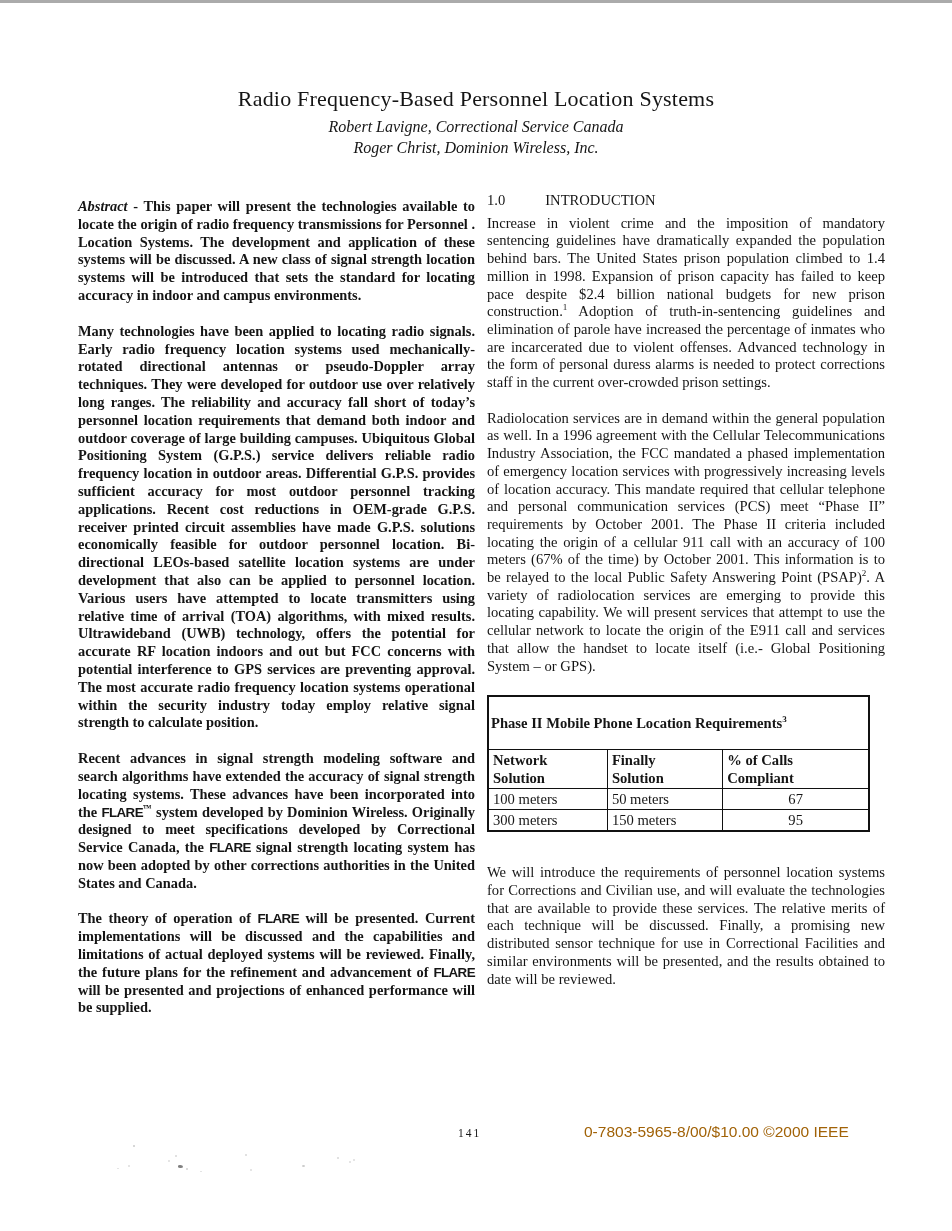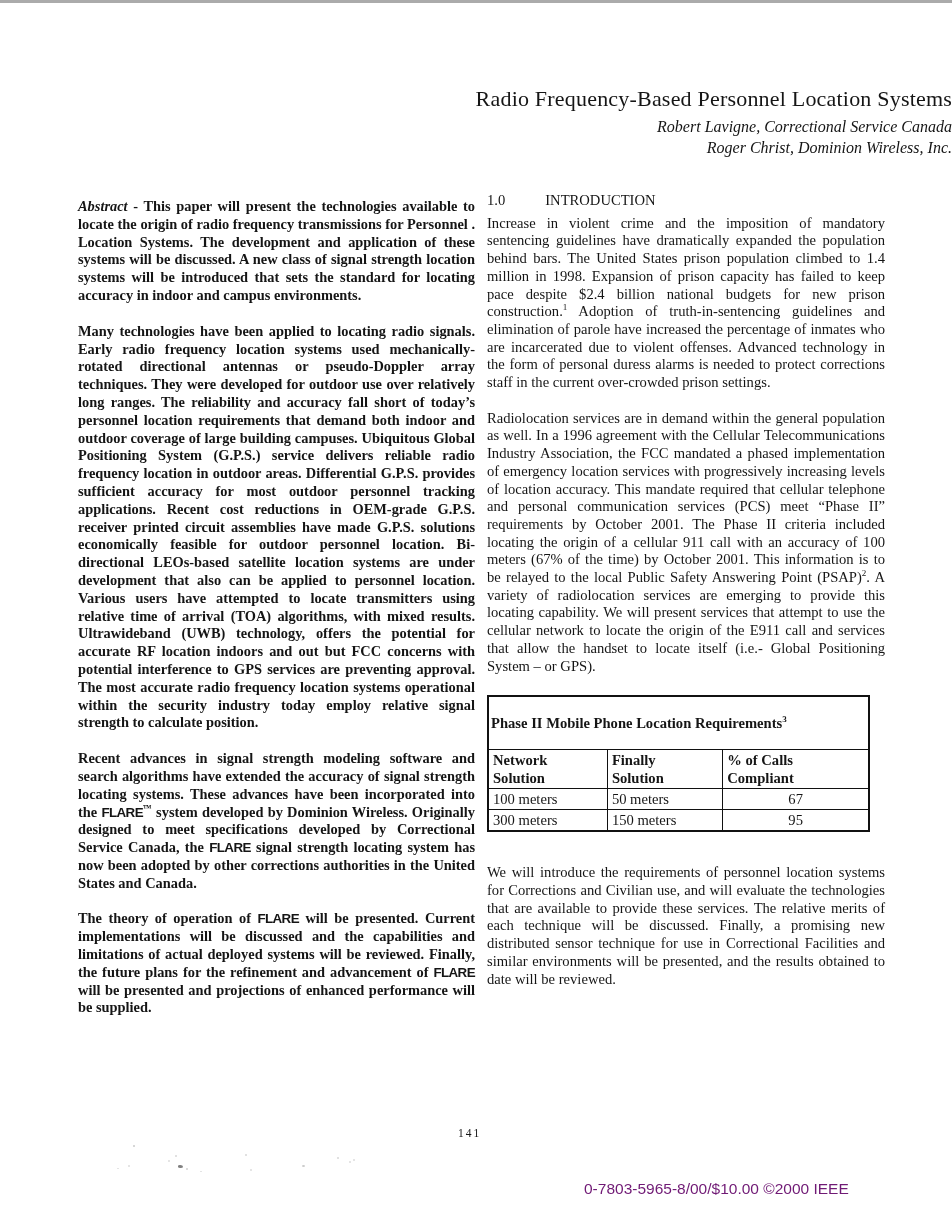--- a/index.html
+++ b/index.html
@@ -6,21 +6,21 @@
   body {
     width:952px; height:1231px; position:relative;
     background:#ffffff; color:#151515;
     font-family:"Liberation Serif", serif;
     overflow:hidden;
   }
   .topline {
     position:absolute; top:0; left:0; width:952px; height:3px;
     background:#ababab;
   }
-  .titleblock { position:absolute; top:86px; left:0; width:952px; text-align:right; }
+  .titleblock { position:absolute; top:86px; left:0; width:952px; text-align:center; }
   .paper-title {
     font-size:22px; font-weight:normal; margin:0 0 4px 0; letter-spacing:0.2px;
   }
   .author-line {
     font-size:16px; font-style:italic; margin:0; line-height:21px;
   }
 
   .col { text-align:justify; }
   .col p { margin:5px 0 18px 0; }
 
@@ -55,22 +55,22 @@
   .reqtable col.c2 { width:116px; }
   .reqtable col.c3 { width:147px; }
   .reqtable td.left  { text-align:left; }
   .reqtable td.center{ text-align:center; }
 
   .pagenum {
     position:absolute; left:458px; top:1127px;
     font-size:11.5px; letter-spacing:2px;
   }
   .copyright {
-    position:absolute; left:584px; top:1180px;
-    font-family:"Liberation Sans", sans-serif; font-size:15.5px; color:#701a75;
+    position:absolute; left:584px; top:1123px;
+    font-family:"Liberation Sans", sans-serif; font-size:15.5px; color:#a16207;
   }
 
   .speck { position:absolute; background:#8a8a8a; border-radius:50%; }
 </style>
 </head>
 <body>
 
 <div class="topline"></div>
 
 <div class="titleblock">

